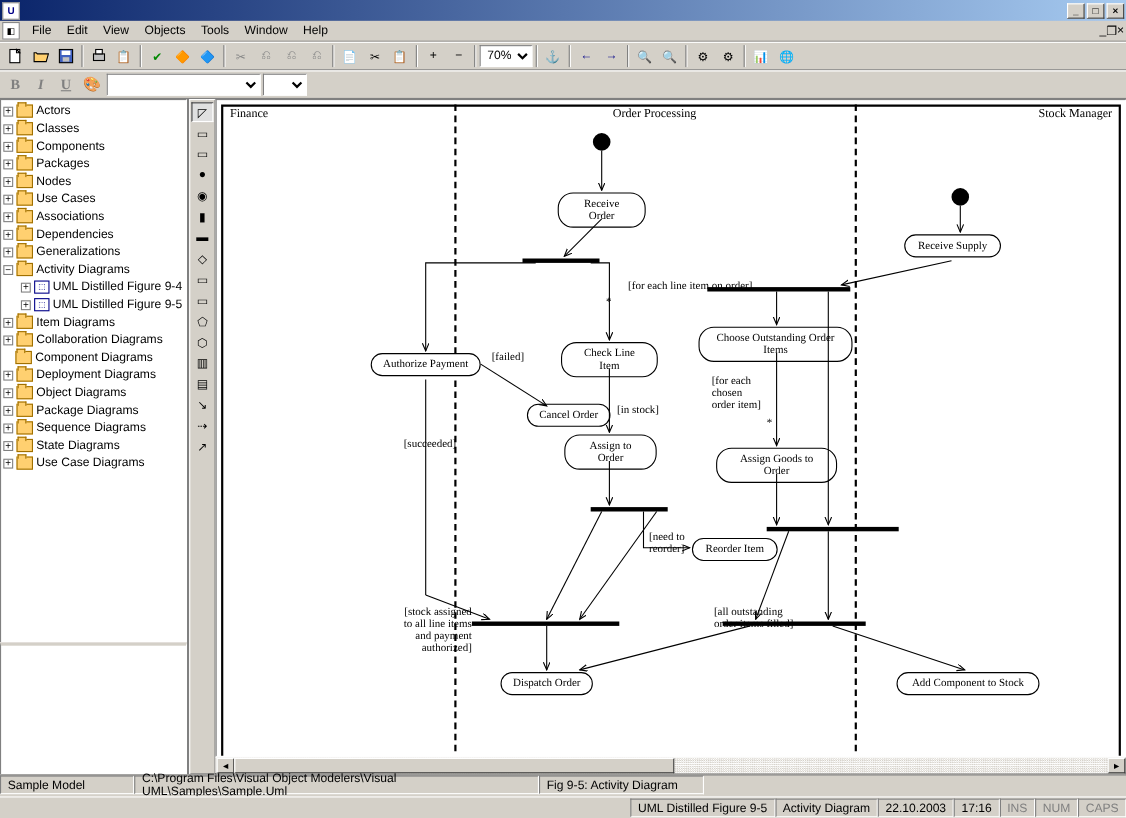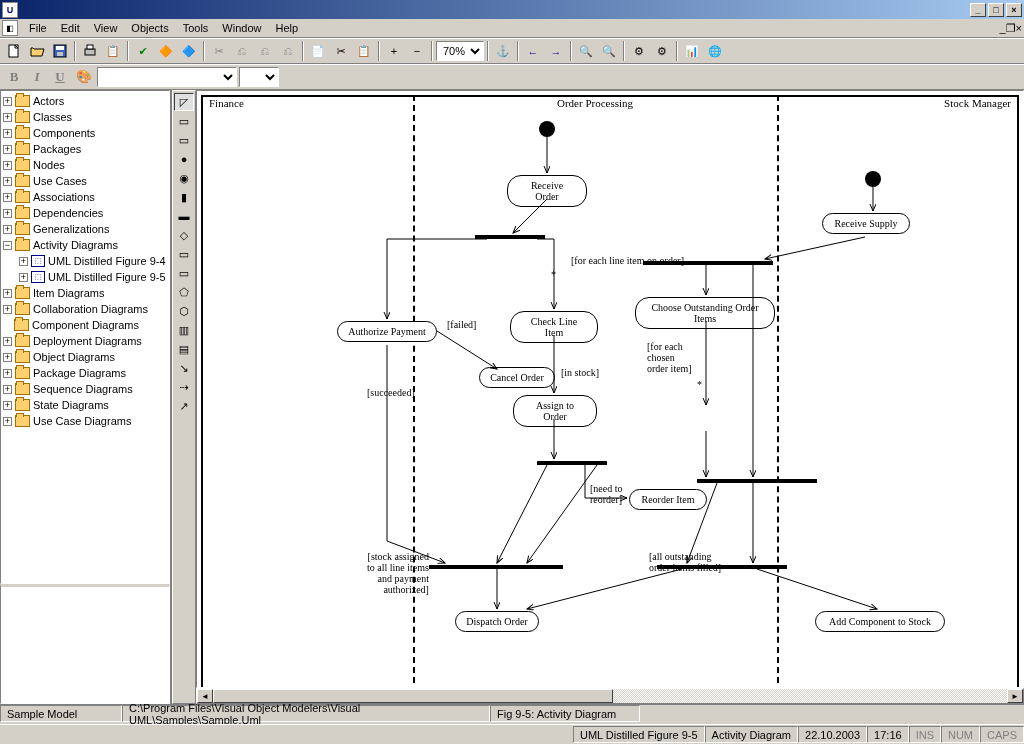--- a/index.html
+++ b/index.html
@@ -321,35 +321,36 @@
       <div class="initial" style="left:342px; top:30px"></div>
       <div class="initial" style="left:668px; top:80px"></div>
 
       <div class="activity" style="left:310px; top:84px; width:80px">Receive Order</div>
       <div class="activity" style="left:625px; top:122px; width:88px">Receive Supply</div>
       <div class="activity" style="left:140px; top:230px; width:100px">Authorize Payment</div>
       <div class="activity" style="left:313px; top:220px; width:88px">Check Line Item</div>
       <div class="activity" style="left:438px; top:206px; width:140px">Choose Outstanding Order Items</div>
       <div class="activity" style="left:282px; top:276px; width:76px">Cancel Order</div>
       <div class="activity" style="left:316px; top:304px; width:84px">Assign to Order</div>
+      <div class="activity" style="left:454px; top:316px; width:110px">Assign Goods to Order</div>
       <div class="activity" style="left:432px; top:398px; width:78px">Reorder Item</div>
       <div class="activity" style="left:258px; top:520px; width:84px">Dispatch Order</div>
       <div class="activity" style="left:618px; top:520px; width:130px">Add Component to Stock</div>
 
       <div class="syncbar" style="left:278px; top:144px; width:70px"></div>
       <div class="syncbar" style="left:446px; top:170px; width:130px"></div>
       <div class="syncbar" style="left:340px; top:370px; width:70px"></div>
       <div class="syncbar" style="left:500px; top:388px; width:120px"></div>
       <div class="syncbar" style="left:232px; top:474px; width:134px"></div>
       <div class="syncbar" style="left:460px; top:474px; width:130px"></div>
 
       <div class="guard" style="left:374px; top:164px">[for each line item on order]</div>
       <div class="guard" style="left:354px; top:178px">*</div>
       <div class="guard" style="left:250px; top:228px">[failed]</div>
-      <div class="guard" style="left:170px; top:296px">[succeeded]</div>
+      <div class="guard" style="left:170px; top:307px">[succeeded]</div>
       <div class="guard" style="left:364px; top:276px">[in stock]</div>
       <div class="guard" style="left:450px; top:250px; white-space:pre">[for each
 chosen
 order item]</div>
       <div class="guard" style="left:500px; top:288px">*</div>
       <div class="guard" style="left:393px; top:392px; white-space:pre">[need to
 reorder]</div>
       <div class="guard" style="left:170px; top:460px; white-space:pre; text-align:right">[stock assigned
 to all line items
 and payment

